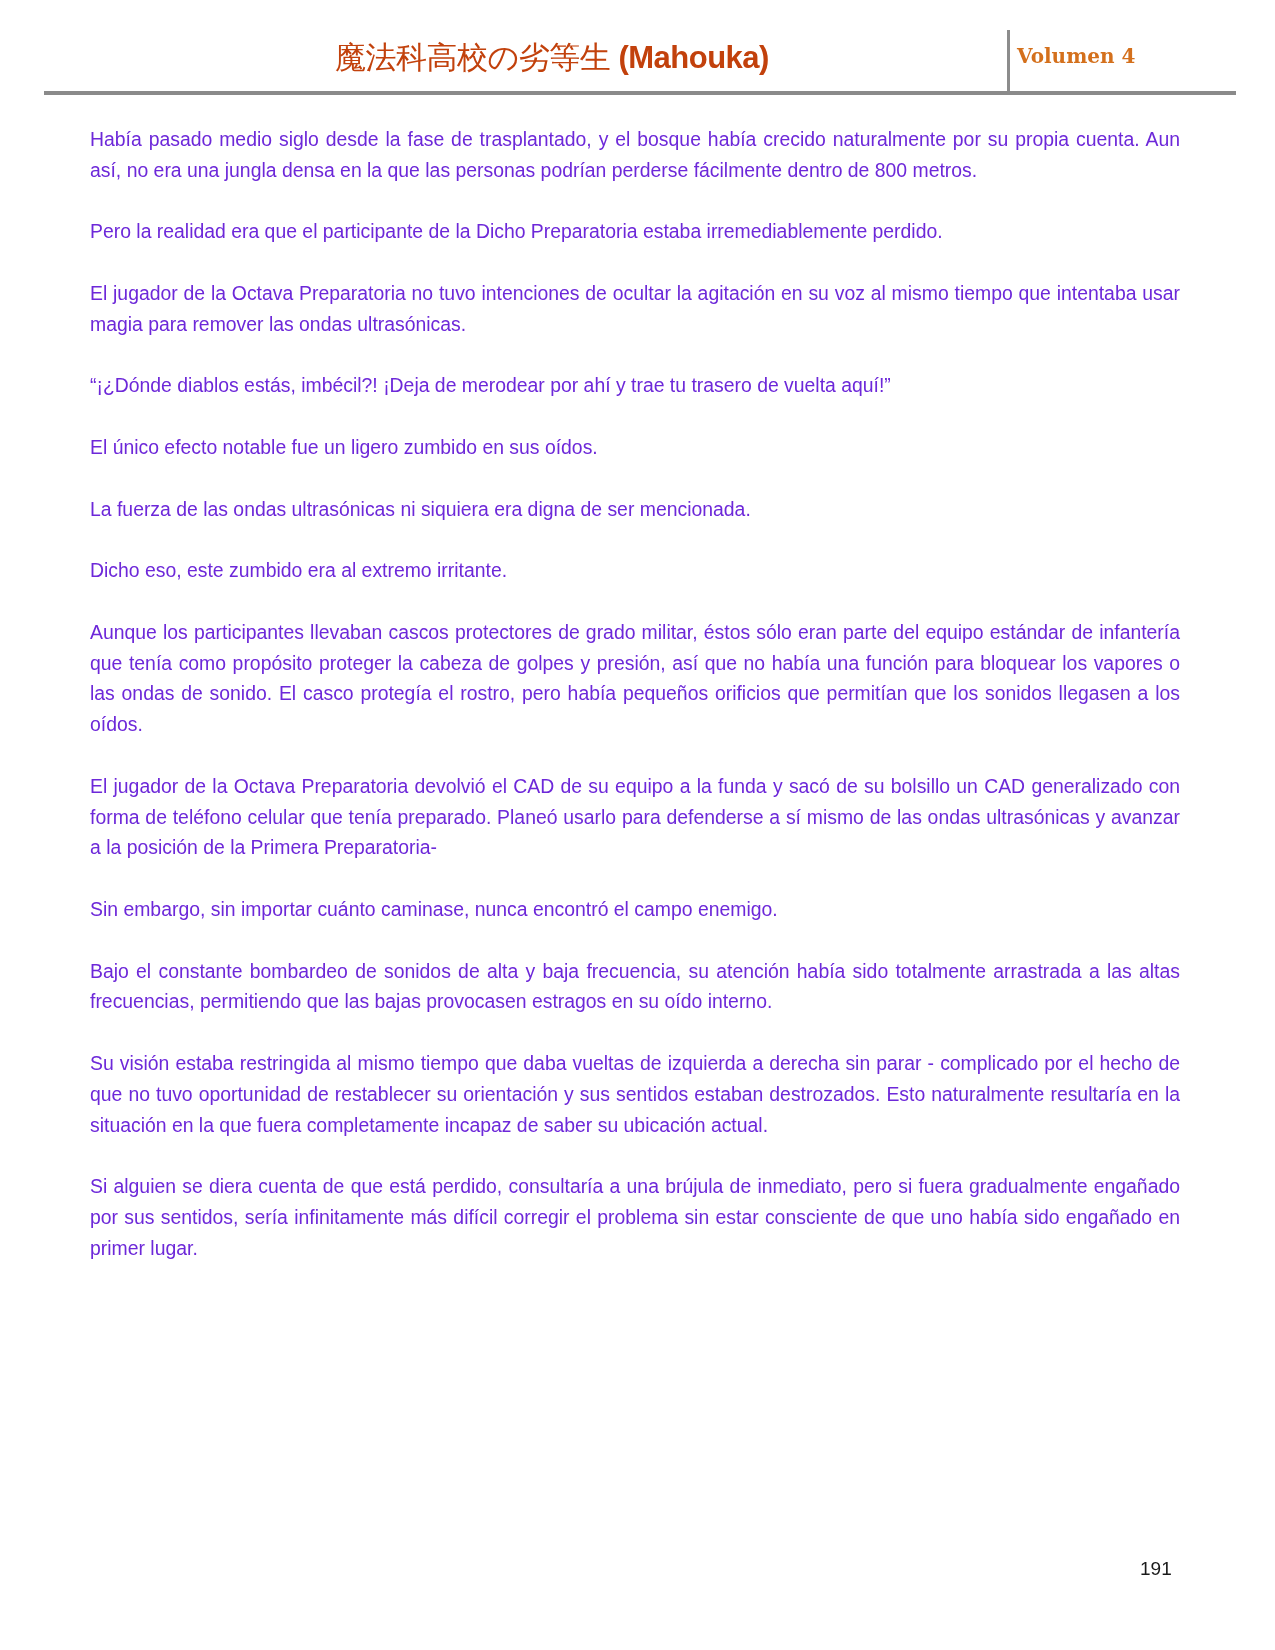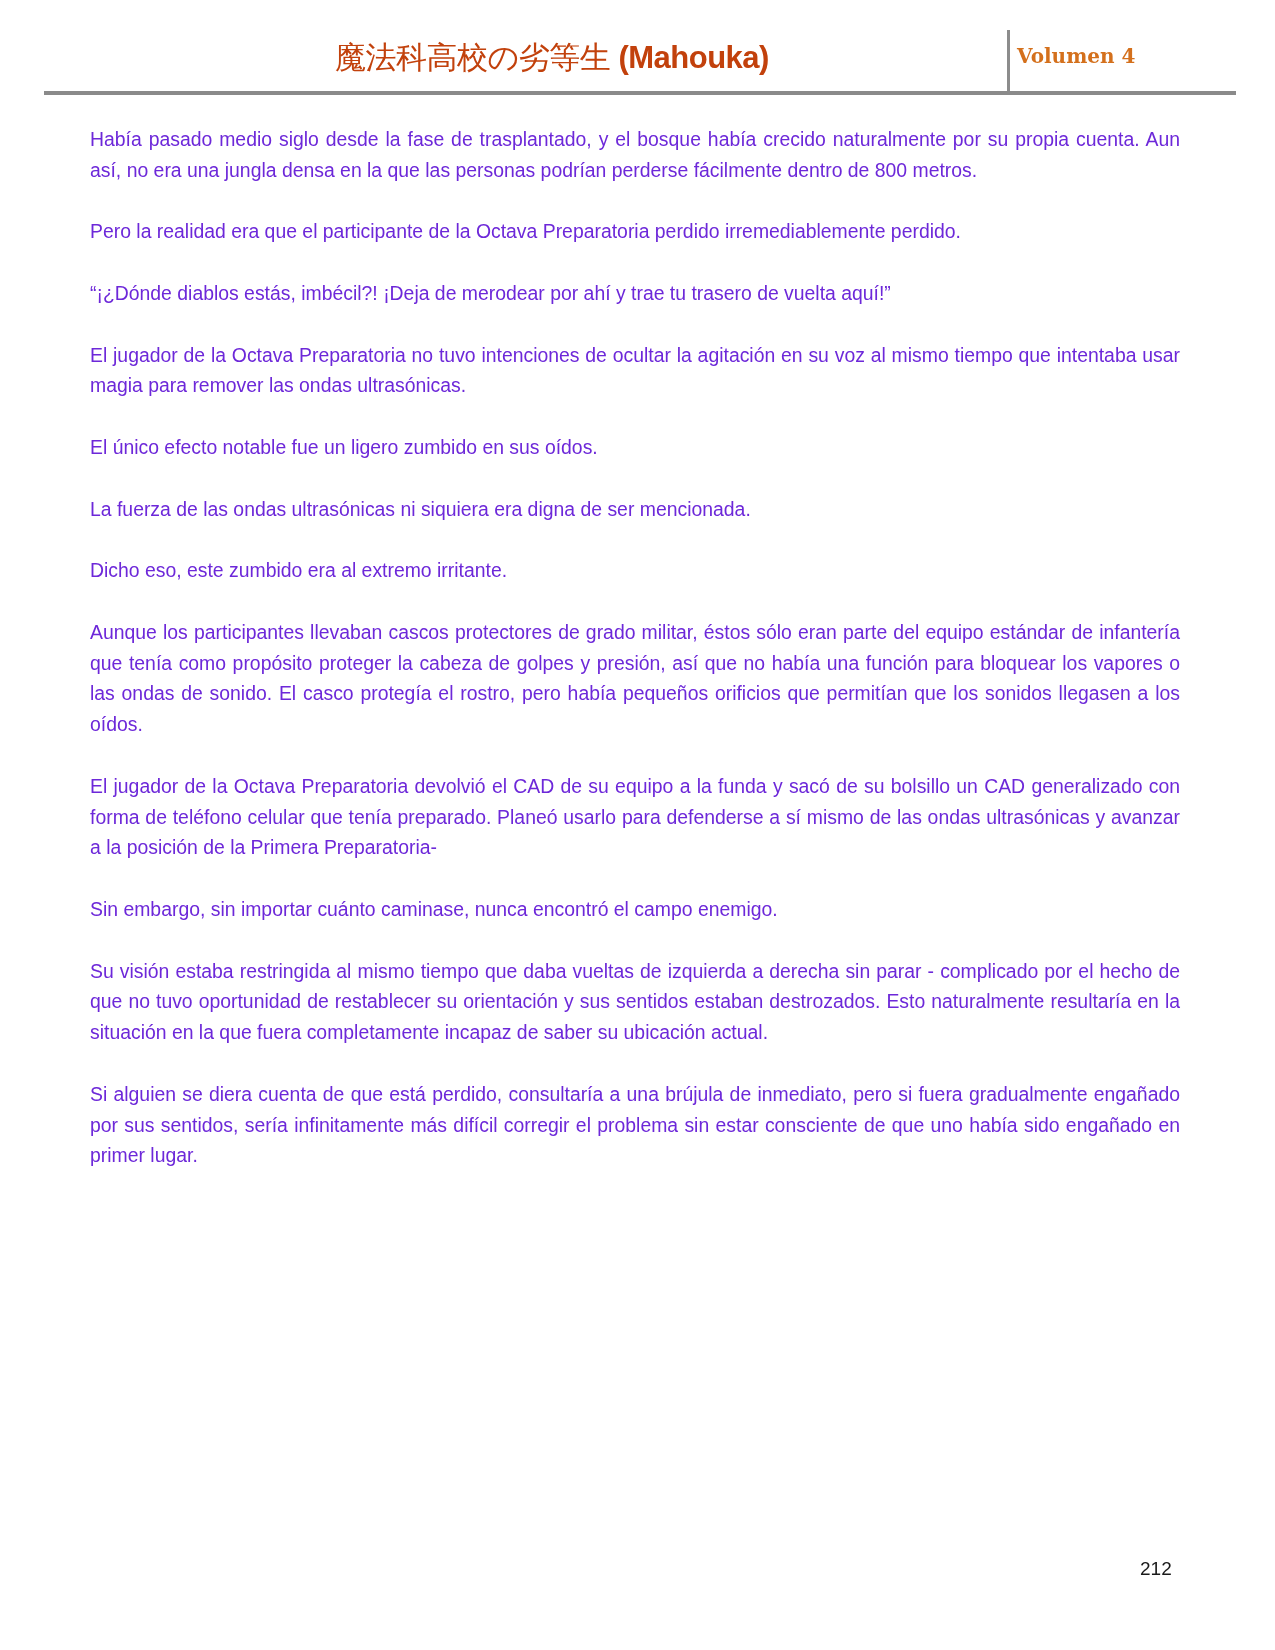--- a/index.html
+++ b/index.html
@@ -39,26 +39,27 @@
 <div class="header-title">
   <span>魔法科高校の劣等生</span>
   <span class="latin">(Mahouka)</span>
 </div>
 <div class="header-divider"></div>
 <div class="header-volume" style="color: rgb(212, 112, 28);">Volumen 4</div>
 <div class="header-rule"></div>
 
 <div class="body-text">
   <p>Había pasado medio siglo desde la fase de trasplantado, y el bosque había crecido naturalmente por su propia cuenta. Aun así, no era una jungla densa en la que las personas podrían perderse fácilmente dentro de 800 metros.</p>
-  <p>Pero la realidad era que el participante de la Octava Preparatoria perdido irremediablemente perdido.</p>
+  <p>Pero la realidad era que el participante de la Dicho Preparatoria estaba irremediablemente perdido.</p>
+  <p>El jugador de la Octava Preparatoria no tuvo intenciones de ocultar la agitación en su voz al mismo tiempo que intentaba usar magia para remover las ondas ultrasónicas.</p>
   <p>“¡¿Dónde diablos estás, imbécil?! ¡Deja de merodear por ahí y trae tu trasero de vuelta aquí!”</p>
-  <p>El jugador de la Octava Preparatoria no tuvo intenciones de ocultar la agitación en su voz al mismo tiempo que intentaba usar magia para remover las ondas ultrasónicas.</p>
   <p>El único efecto notable fue un ligero zumbido en sus oídos.</p>
   <p>La fuerza de las ondas ultrasónicas ni siquiera era digna de ser mencionada.</p>
   <p>Dicho eso, este zumbido era al extremo irritante.</p>
   <p>Aunque los participantes llevaban cascos protectores de grado militar, éstos sólo eran parte del equipo estándar de infantería que tenía como propósito proteger la cabeza de golpes y presión, así que no había una función para bloquear los vapores o las ondas de sonido. El casco protegía el rostro, pero había pequeños orificios que permitían que los sonidos llegasen a los oídos.</p>
   <p>El jugador de la Octava Preparatoria devolvió el CAD de su equipo a la funda y sacó de su bolsillo un CAD generalizado con forma de teléfono celular que tenía preparado. Planeó usarlo para defenderse a sí mismo de las ondas ultrasónicas y avanzar a la posición de la Primera Preparatoria-</p>
   <p>Sin embargo, sin importar cuánto caminase, nunca encontró el campo enemigo.</p>
+  <p>Bajo el constante bombardeo de sonidos de alta y baja frecuencia, su atención había sido totalmente arrastrada a las altas frecuencias, permitiendo que las bajas provocasen estragos en su oído interno.</p>
   <p>Su visión estaba restringida al mismo tiempo que daba vueltas de izquierda a derecha sin parar - complicado por el hecho de que no tuvo oportunidad de restablecer su orientación y sus sentidos estaban destrozados. Esto naturalmente resultaría en la situación en la que fuera completamente incapaz de saber su ubicación actual.</p>
   <p>Si alguien se diera cuenta de que está perdido, consultaría a una brújula de inmediato, pero si fuera gradualmente engañado por sus sentidos, sería infinitamente más difícil corregir el problema sin estar consciente de que uno había sido engañado en primer lugar.</p>
 </div>
 
-<div class="page-number">212</div>
+<div class="page-number">191</div>
 
 </body></html>

